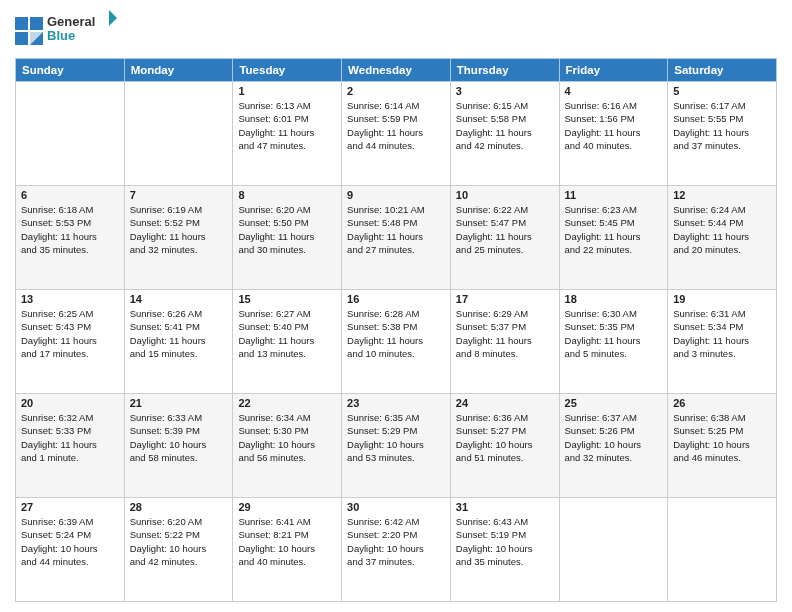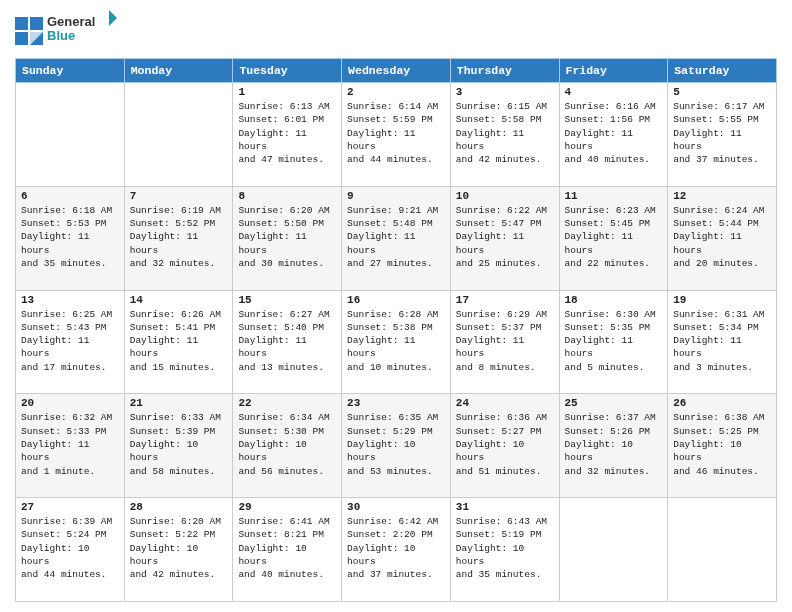--- a/index.html
+++ b/index.html
@@ -42,21 +42,20 @@
       color: #222;
     }
     .location-title {
       font-size: 15px;
       color: #444;
     }
     .calendar-table {
       width: 100%;
       border-collapse: collapse;
       flex: 1;
-      font-family: Liberation Mono, monospace;
     }
     .calendar-table th {
       background-color: #2e7abf;
       color: #fff;
       font-size: 11.5px;
       font-weight: bold;
       padding: 5px 6px;
       border: 1px solid #aac8e8;
       text-align: left;
     }
@@ -186,21 +185,21 @@
           </td>
           <td>
             <span class="day-num">8</span>
             <span class="cell-line">Sunrise: 6:20 AM</span>
             <span class="cell-line">Sunset: 5:50 PM</span>
             <span class="cell-line">Daylight: 11 hours</span>
             <span class="cell-line">and 30 minutes.</span>
           </td>
           <td>
             <span class="day-num">9</span>
-            <span class="cell-line">Sunrise: 9:21 AM</span>
+            <span class="cell-line">Sunrise: 10:21 AM</span>
             <span class="cell-line">Sunset: 5:48 PM</span>
             <span class="cell-line">Daylight: 11 hours</span>
             <span class="cell-line">and 27 minutes.</span>
           </td>
           <td>
             <span class="day-num">10</span>
             <span class="cell-line">Sunrise: 6:22 AM</span>
             <span class="cell-line">Sunset: 5:47 PM</span>
             <span class="cell-line">Daylight: 11 hours</span>
             <span class="cell-line">and 25 minutes.</span>

